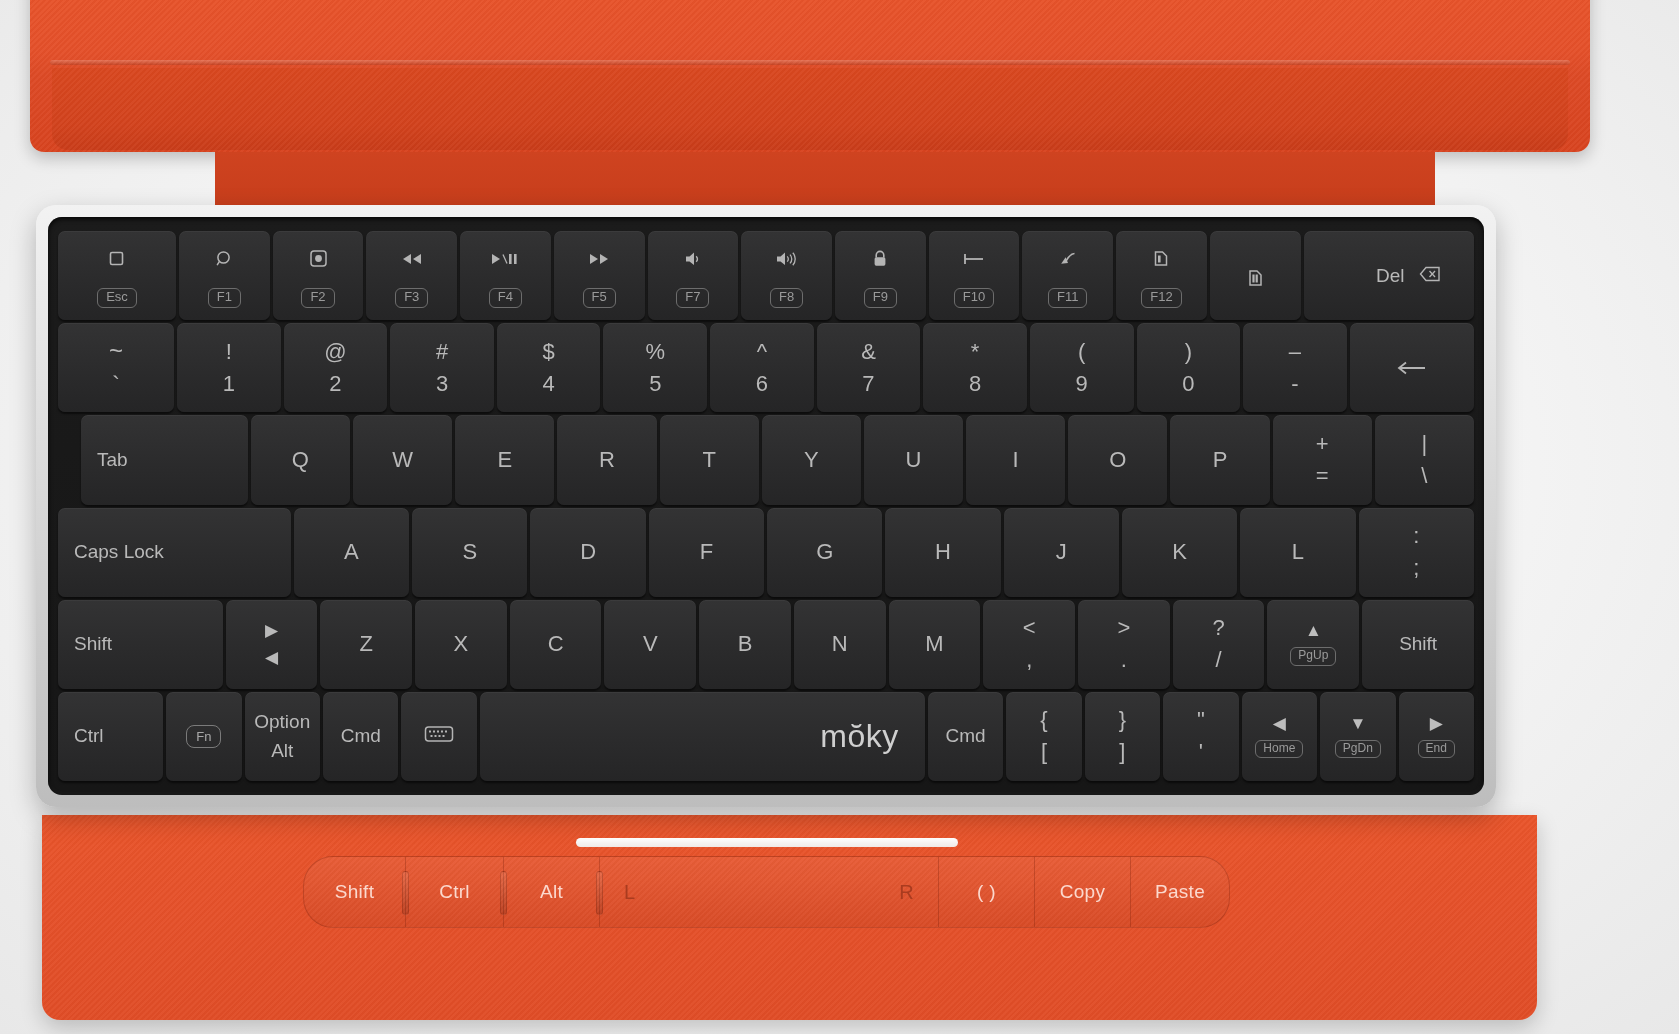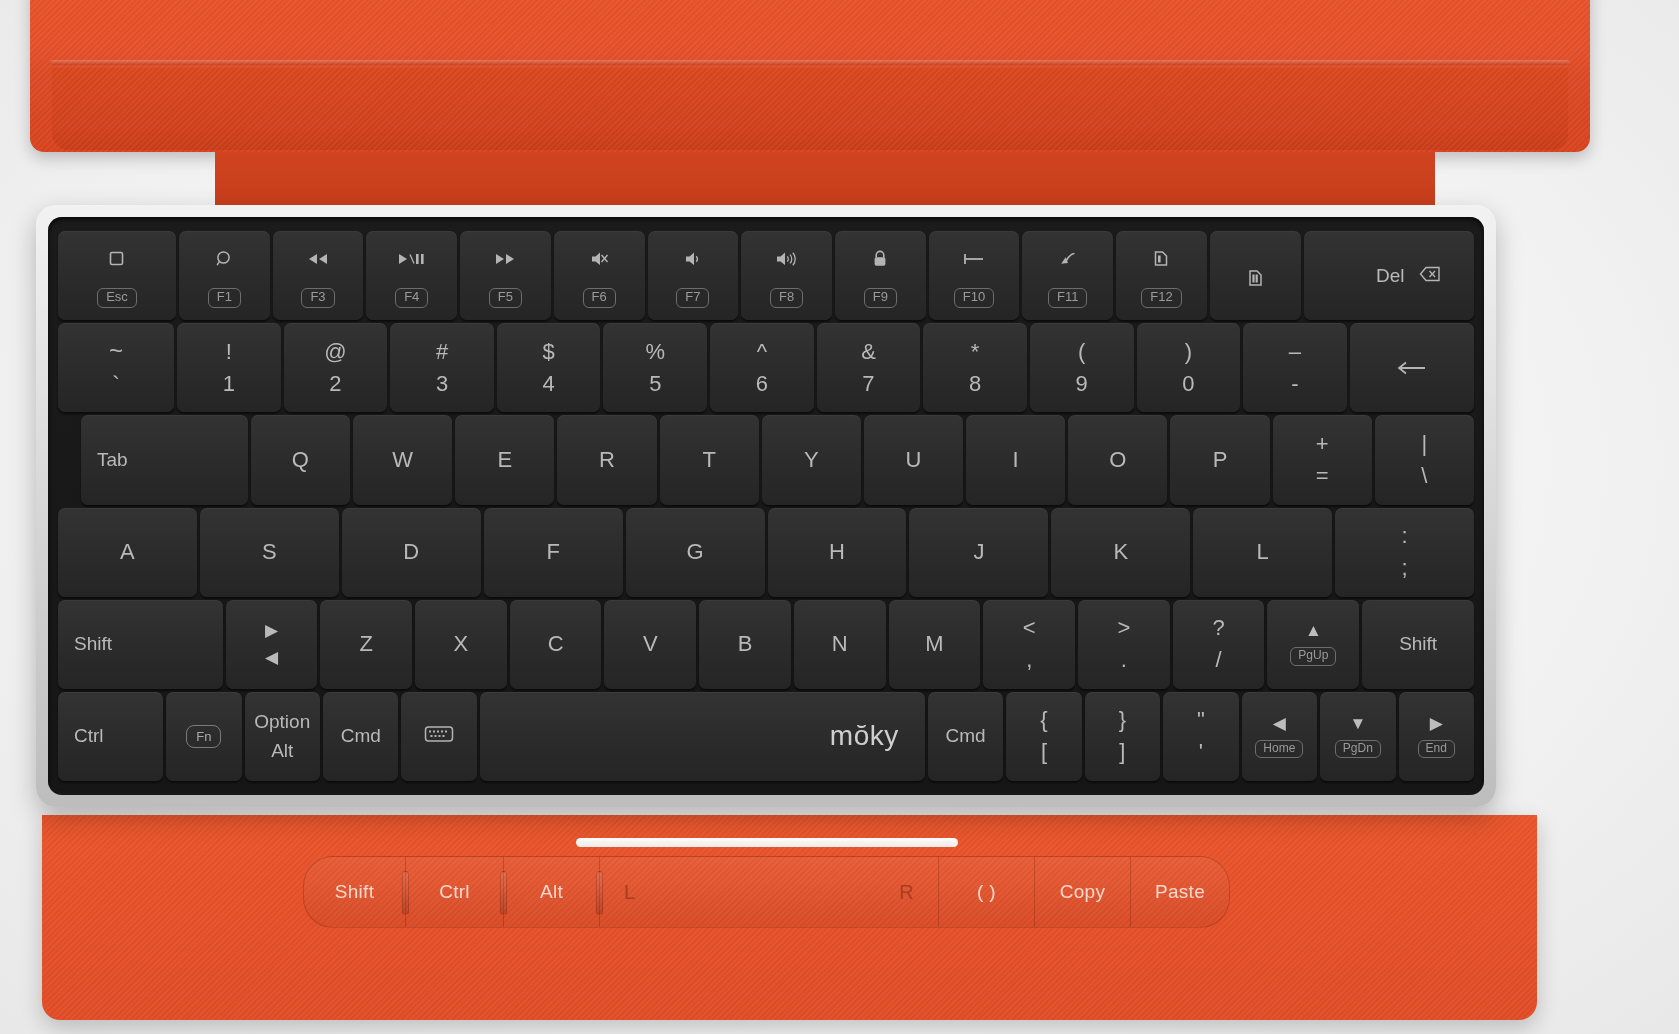--- a/index.html
+++ b/index.html
@@ -187,21 +187,21 @@
     border-radius: 8px;
     padding: 4px 9px;
     line-height: 1;
   }
 
   .key.dual.sym .top,.key.dual.sym .bot { font-size:24px; }
 
   .key.del { font-size: 19px; gap:14px;padding-left:39px; }
   .key.logo {
     justify-content:flex-end; padding-right: 26px;
-    font-size: 28px; color:#cfcfcf; letter-spacing:.5px;
+    font-size: 32px; color:#cfcfcf; letter-spacing:.5px;
   }
 
   .kbicon { display:inline-block; line-height:1; }
 
   
   .w-esc   { flex: 1.30 1 0; }
   .w-del   { flex: 1.45 1 0; }
   .w-tilde { flex: 1.12 1 0; }
   .w-back  { flex: 1.20 1 0; }
   .w-tab   { flex: 1.52 1 0; margin-left: 23px; }
@@ -274,20 +274,29 @@
       <div class="key fnkey">
         <span class="fn-glyph">
           <svg width="20" height="20" viewBox="0 0 20 20">
                   <circle cx="9.5" cy="8.5" r="5.6" fill="none" stroke="#b4b4b4" stroke-width="1.5"></circle>
                   <line x1="5.3" y1="12.6" x2="3.4" y2="15.6" stroke="#b4b4b4" stroke-width="1.5" stroke-linecap="round"></line>
                 </svg>
         </span>
         <span class="fn-label">F1</span>
       </div>
 
+      <div class="key fnkey">
+        <span class="fn-glyph">
+          <svg width="19" height="19" viewBox="0 0 19 19">
+                  <rect x="2" y="2" width="15" height="15" rx="3" fill="none" stroke="#b4b4b4" stroke-width="1.5"></rect>
+                  <circle cx="9.5" cy="9.5" r="3.4" fill="#b4b4b4"></circle>
+                </svg>
+        </span>
+        <span class="fn-label">F2</span>
+      </div>
 
       <div class="key fnkey">
         <span class="fn-glyph">
           <svg width="24" height="14" viewBox="0 0 24 14">
                   <polygon points="11,2 11,12 3,7" fill="#b4b4b4"></polygon>
                   <polygon points="21,2 21,12 13,7" fill="#b4b4b4"></polygon>
                 </svg>
         </span>
         <span class="fn-label">F3</span>
       </div>
@@ -307,30 +316,20 @@
       <div class="key fnkey">
         <span class="fn-glyph">
           <svg width="24" height="14" viewBox="0 0 24 14">
                   <polygon points="3,2 3,12 11,7" fill="#b4b4b4"></polygon>
                   <polygon points="13,2 13,12 21,7" fill="#b4b4b4"></polygon>
                 </svg>
         </span>
         <span class="fn-label">F5</span>
       </div>
 
-      <div class="key fnkey">
-        <span class="fn-glyph">
-          <svg width="20" height="16" viewBox="0 0 20 16">
-                  <polygon points="3,5.5 6.5,5.5 11,1.5 11,14 6.5,10.5 3,10.5" fill="#b4b4b4"></polygon>
-                  <line x1="12.5" y1="4" x2="18.5" y2="11" stroke="#b4b4b4" stroke-width="1.4"></line>
-                  <line x1="18.5" y1="4" x2="12.5" y2="11" stroke="#b4b4b4" stroke-width="1.4"></line>
-                </svg>
-        </span>
-        <span class="fn-label">F6</span>
-      </div>
 
       <div class="key fnkey">
         <span class="fn-glyph">
           <svg width="20" height="16" viewBox="0 0 20 16">
                   <polygon points="3,5.5 6.5,5.5 11,1.5 11,14 6.5,10.5 3,10.5" fill="#b4b4b4"></polygon>
                   <path d="M13.2 5.2a4.2 4.2 0 0 1 0 5.6" fill="none" stroke="#b4b4b4" stroke-width="1.4"></path>
                 </svg>
         </span>
         <span class="fn-label">F7</span>
       </div>
@@ -506,20 +505,23 @@
         <span class="top">+</span>
         <span class="bot">=</span>
       </div>
       <div class="key dual">
         <span class="top">|</span>
         <span class="bot">\</span>
       </div>
     </div>
 
     <div class="row row-home">
+      <div class="key lalign w-caps">
+        <span>Caps Lock</span>
+      </div>
       <div class="key">
               <span>A</span>
             </div>
       <div class="key">
               <span>S</span>
             </div>
       <div class="key">
               <span>D</span>
             </div>
       <div class="key">

